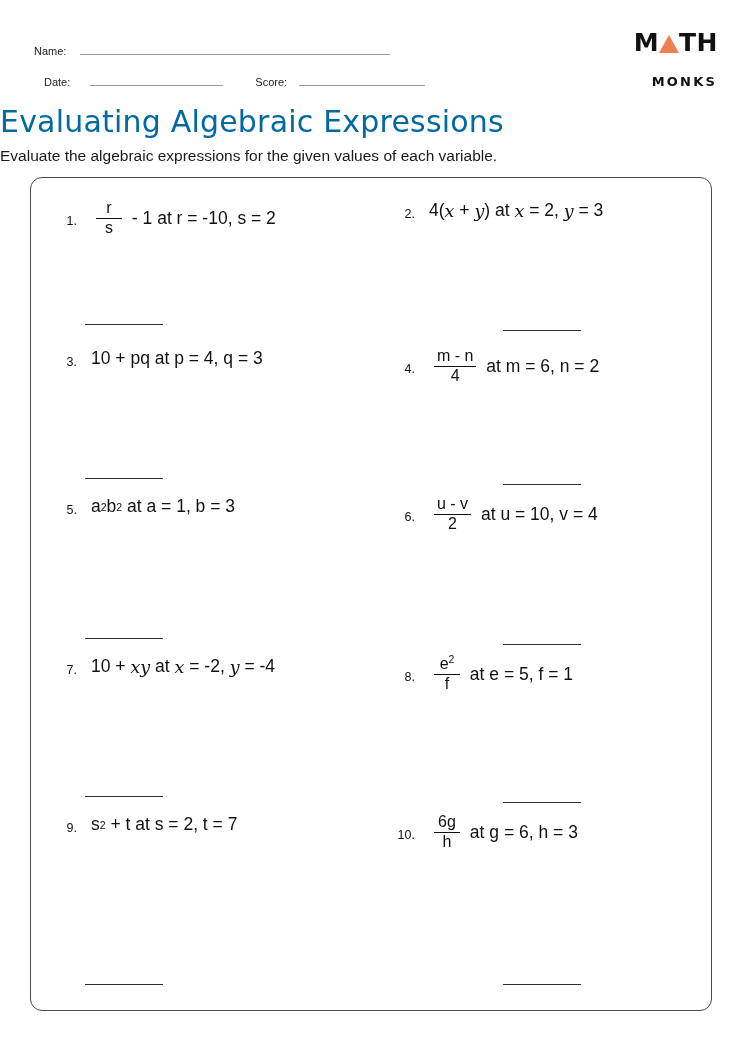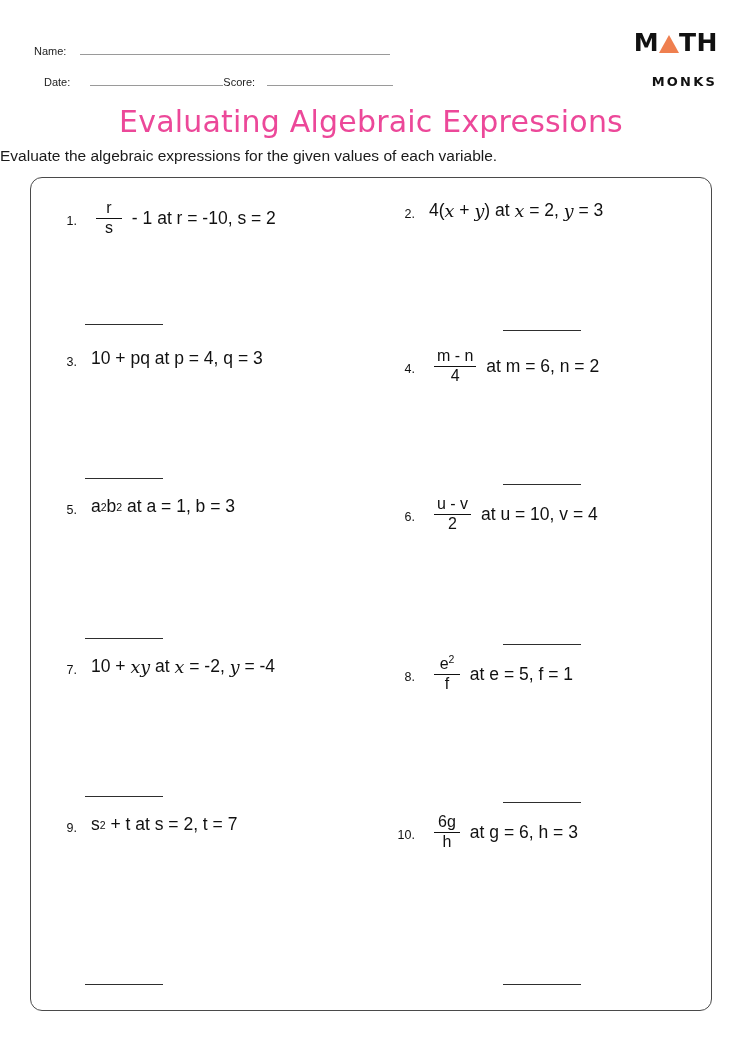--- a/index.html
+++ b/index.html
@@ -76,33 +76,33 @@
     font-weight: normal;
   }
   .rule {
     display: inline-block;
     border-bottom: 1px solid #9a9a9a;
     height: 0;
   }
   .rule-name  { width: 310px; margin-left: 14px; }
   .rule-date  { width: 133px; margin-left: 20px; }
   .rule-score { width: 126px; margin-left: 12px; }
-  .score-label { }
+  .score-label { margin-left: 32px; }
 
   
   .title {
     position: absolute;
     top: 104px;
     left: 0;
     width: 742px;
-    text-align: center;
+    text-align: left;
     font-family: "DejaVu Sans", sans-serif;
     font-size: 30px;
     font-weight: normal;
-    color: #ec4899;
+    color: #0369a1;
     letter-spacing: 0.2px;
   }
   .subtitle {
     position: absolute;
     top: 147px;
     left: 0;
     width: 742px;
     text-align: left;
     font-size: 15.5px;
     color: #1a1a1a;

